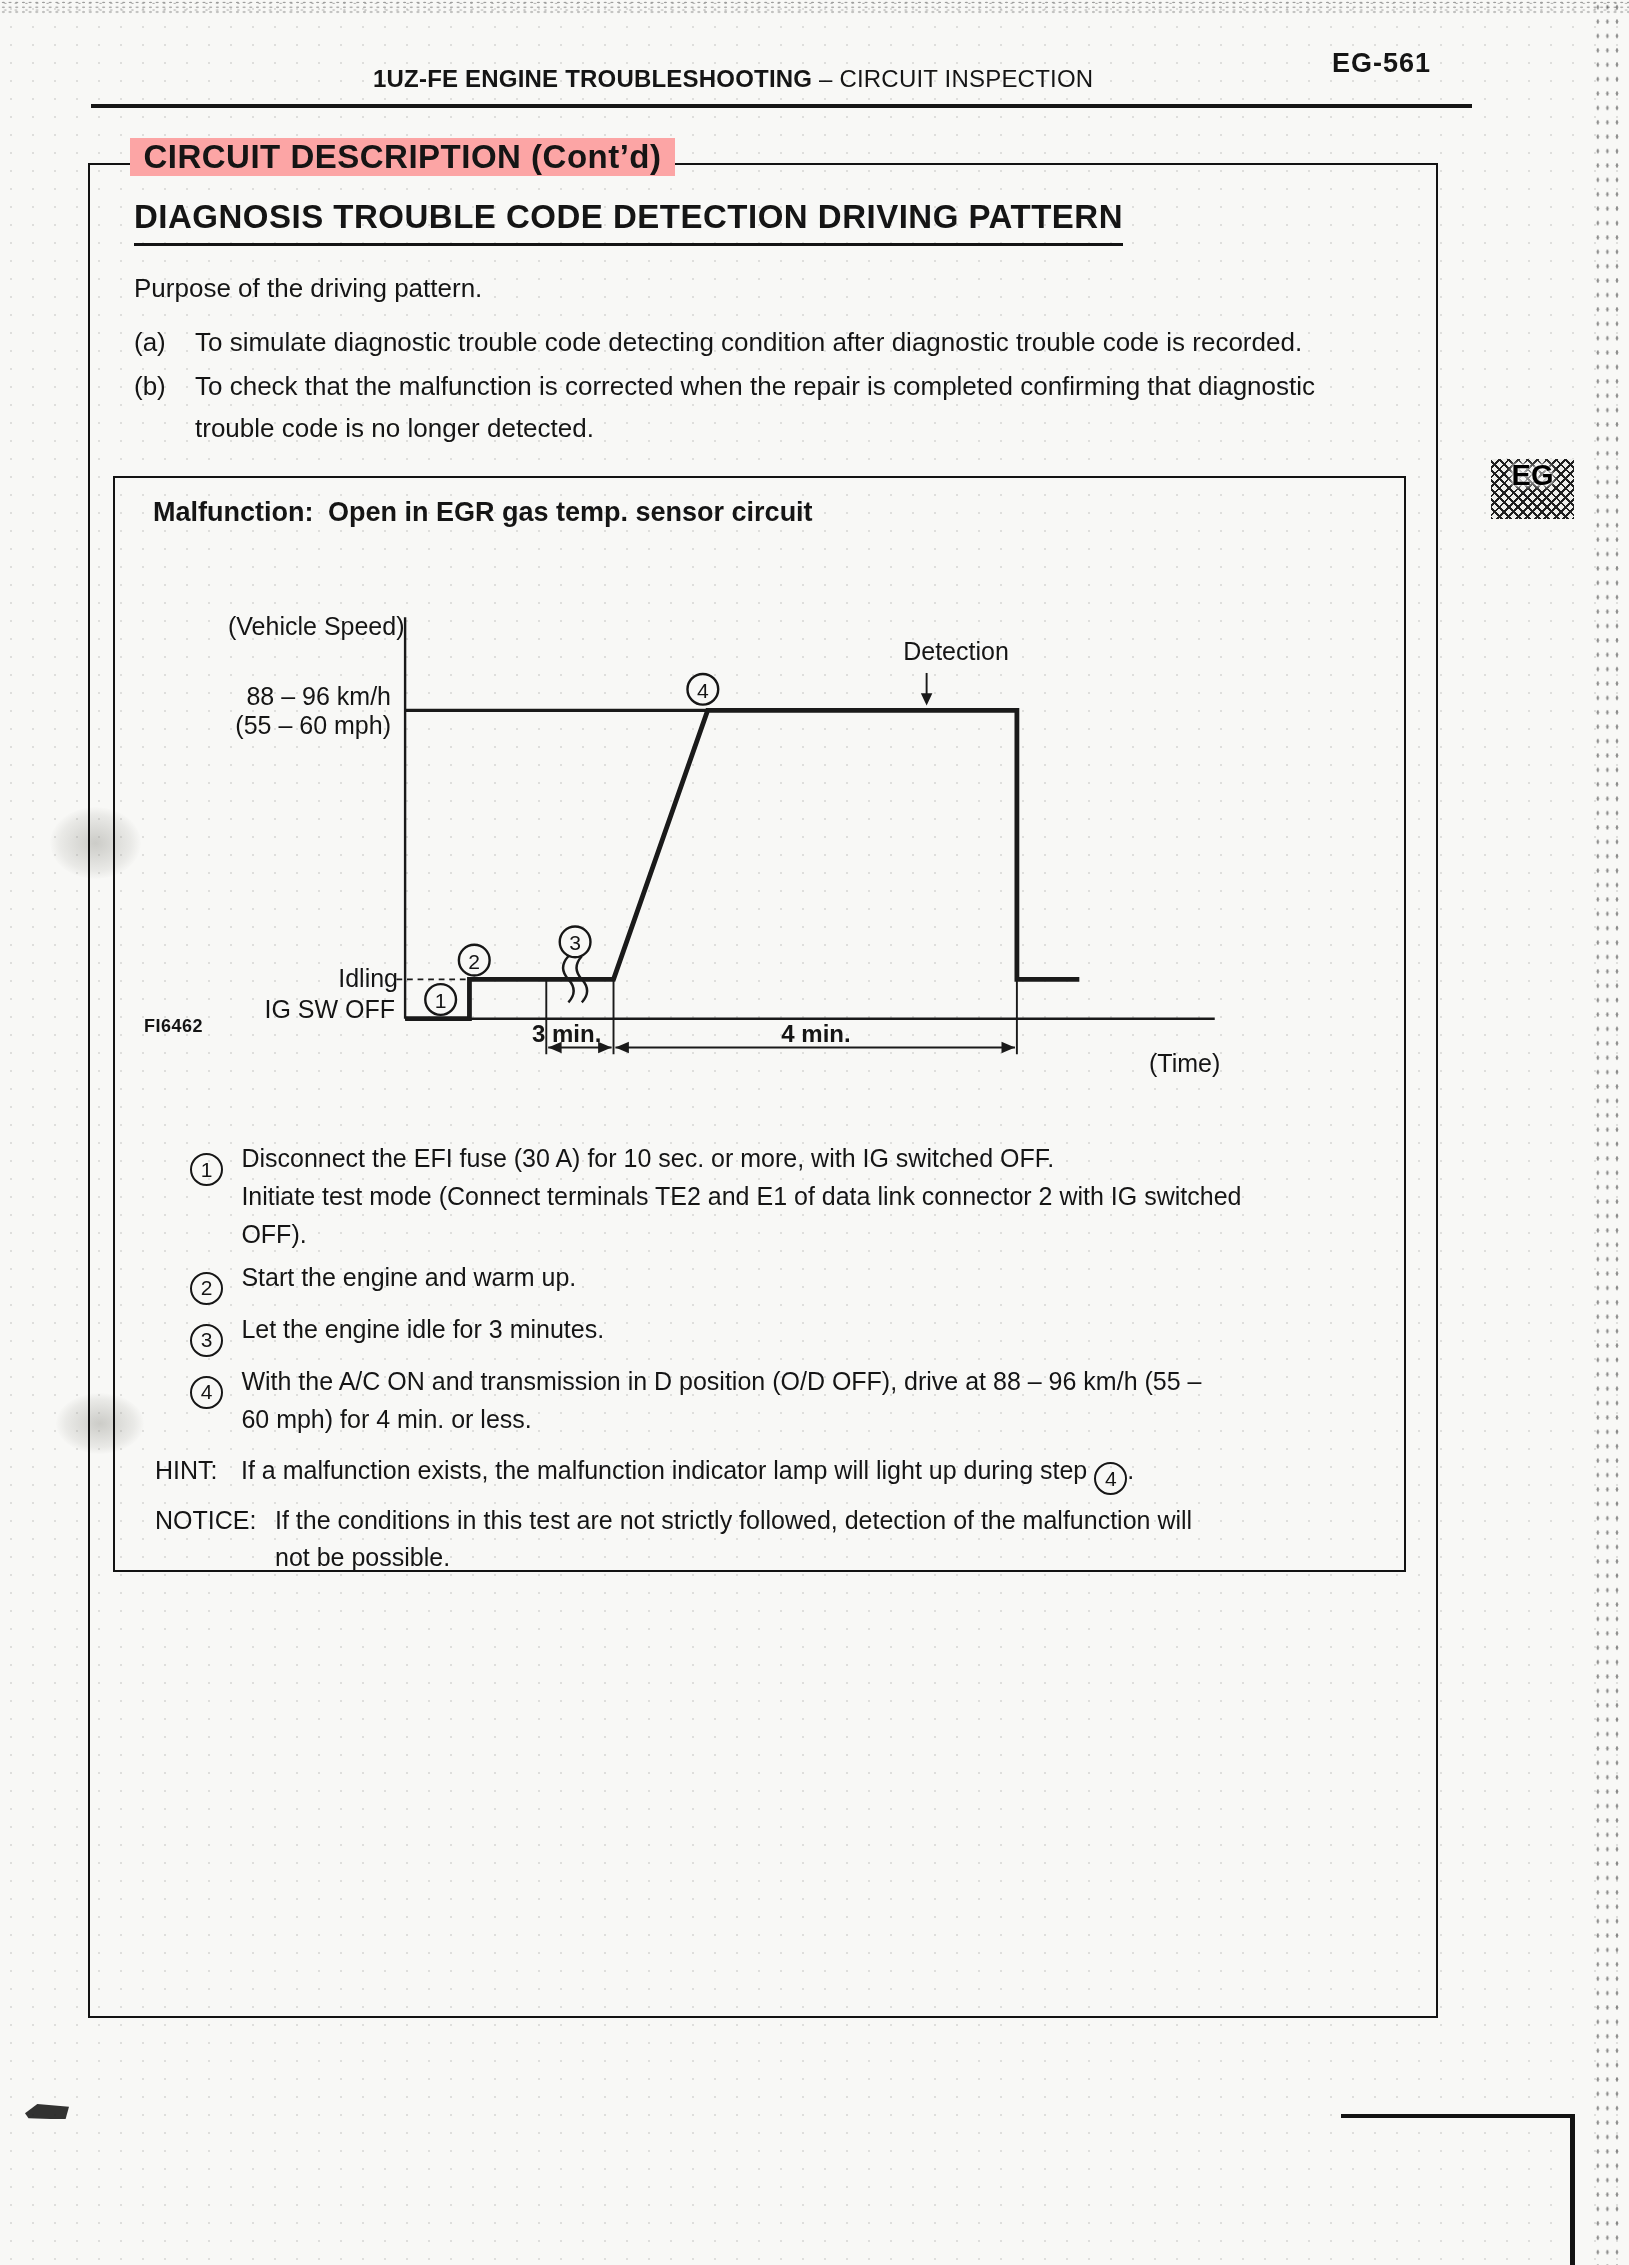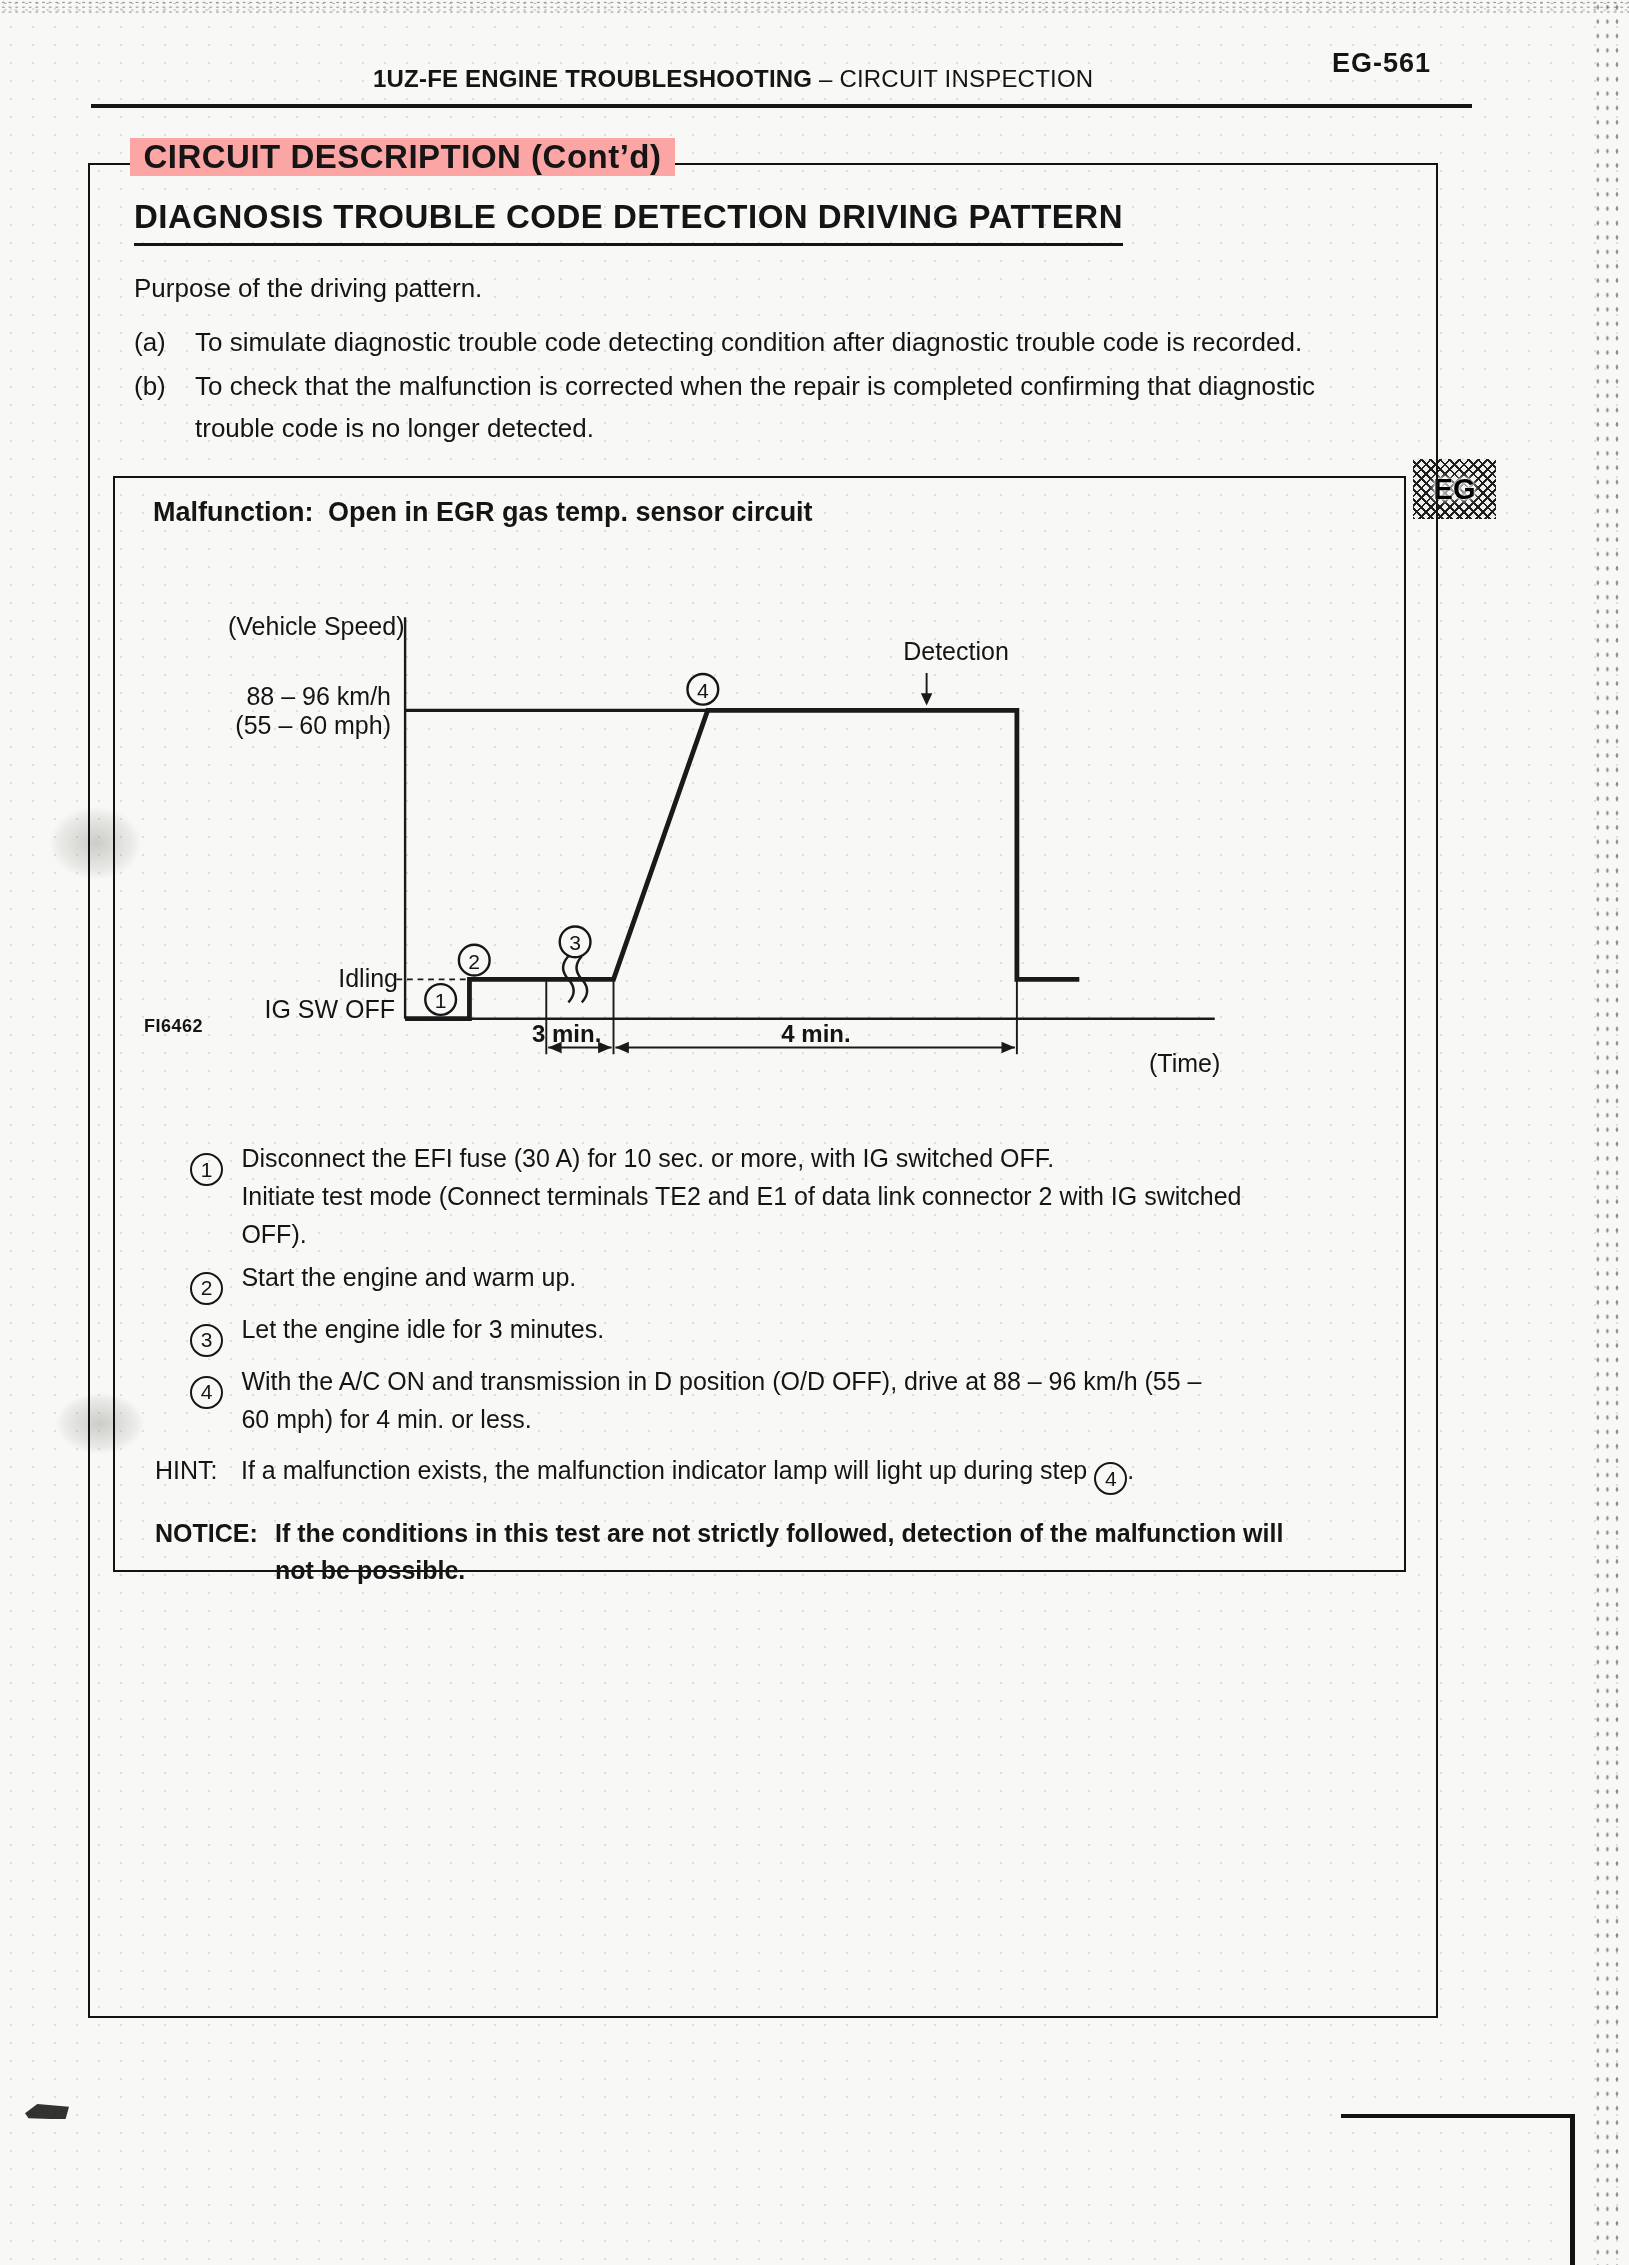--- a/index.html
+++ b/index.html
@@ -25,21 +25,21 @@
   .outer-box{left:88px;top:163px;width:1346px;height:1851px;border:2.9px solid #131313;}
   .outer-title{left:130px;top:138px;background:#fca5a5;padding:0 13.4px;font-size:33px;font-weight:bold;letter-spacing:0.5px;}
   .main-heading{left:134px;top:198px;display:inline-block;font-size:33px;font-weight:bold;letter-spacing:0.5px;
     border-bottom:3.8px solid #141414;padding-bottom:7px;}
   
   .purpose{left:134px;top:267px;width:1307px;font-size:26px;line-height:42px;}
   .p-intro{margin-bottom:12px;}
   .p-row{display:flex;margin-bottom:1.9px;}
   .p-label{width:61px;flex:none;}
   
-  .eg-tab{left:1413px;top:459px;width:83px;height:60px;display:flex;align-items:center;justify-content:center;
+  .eg-tab{left:1491px;top:459px;width:83px;height:60px;display:flex;justify-content:center;
     background-color:#efefec;
     background-image:repeating-linear-gradient(45deg,#1e1e1e 0 1.9px,transparent 1.9px 6.7px),
                      repeating-linear-gradient(-45deg,#1e1e1e 0 1.9px,transparent 1.9px 6.7px);}
   .eg-tab span{font-size:29px;font-weight:bold;color:#000;text-shadow:0 0 2.9px #fff,0 0 5.8px #fff,0 0 7.7px #fff;}
   
   .inner-box{left:113px;top:476px;width:1289px;height:1092px;border:2.9px solid #131313;}
   .malf-line{left:38px;top:19px;font-size:27px;font-weight:bold;}
   .malf-label{display:inline-block;width:175px;}
   
   .c-lbl{font-size:25px;}
@@ -55,21 +55,21 @@
   
   .notes{left:40px;top:661px;width:1220px;font-size:25px;line-height:38px;}
   .step-row{display:flex;margin-left:35px;margin-bottom:4.8px;}
   .step-marker-col{width:38px;flex:none;padding-top:2.9px;}
   .step-text{margin-left:13.4px;}
   .circ{display:inline-flex;width:33px;height:33px;border:2.4px solid #161616;border-radius:50%;
         align-items:center;justify-content:center;font-size:21px;box-sizing:border-box;background:transparent;
         vertical-align:-6.7px;}
   .hint-row{display:flex;margin-top:13.4px;}
   .hint-label{width:86px;flex:none;}
-  .notice-row{display:flex;margin-top:20px;font-weight:bold;line-height:37px;}
+  .notice-row{display:flex;margin-top:7px;font-weight:normal;line-height:37px;}
   .notice-label{width:120px;flex:none;}
   
   .bl-mark{left:25px;top:2104px;width:44px;height:15.4px;background:#1c1c1c;opacity:.9;
     clip-path:polygon(0 60%,28% 0,100% 18%,92% 100%,8% 92%);}
   .br-hline{left:1341px;top:2114px;width:232px;height:3.8px;background:#131313;}
   .br-vline{left:1570px;top:2114px;width:4.8px;height:152px;background:#131313;}
   svg text{font-family:"Liberation Sans",sans-serif;}
 </style>
 </head>
 <body>

